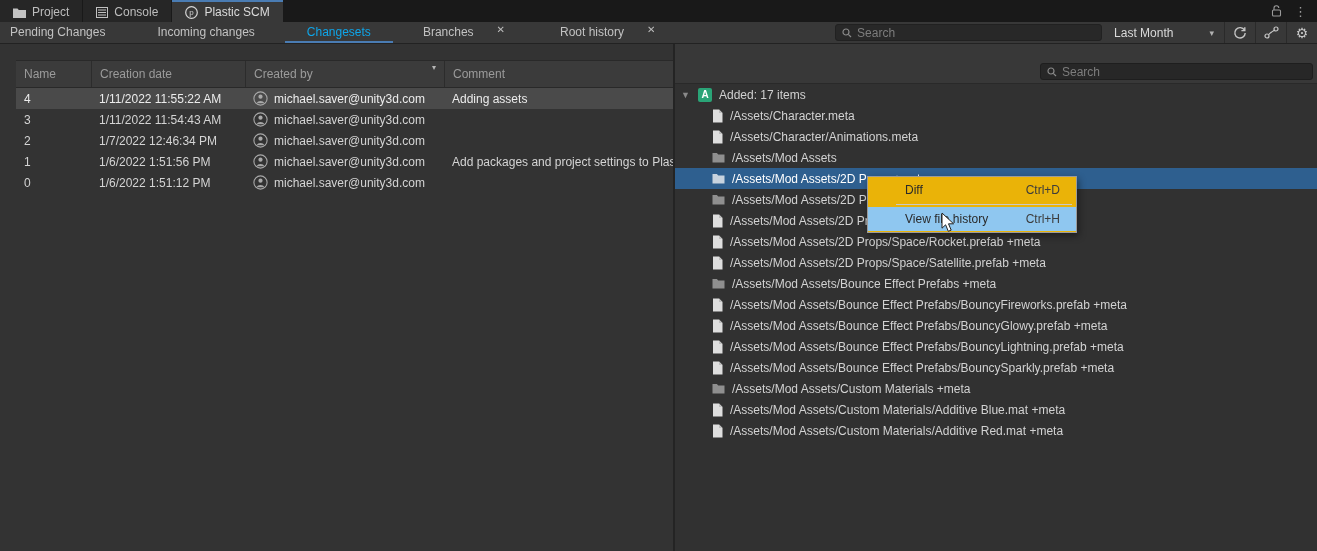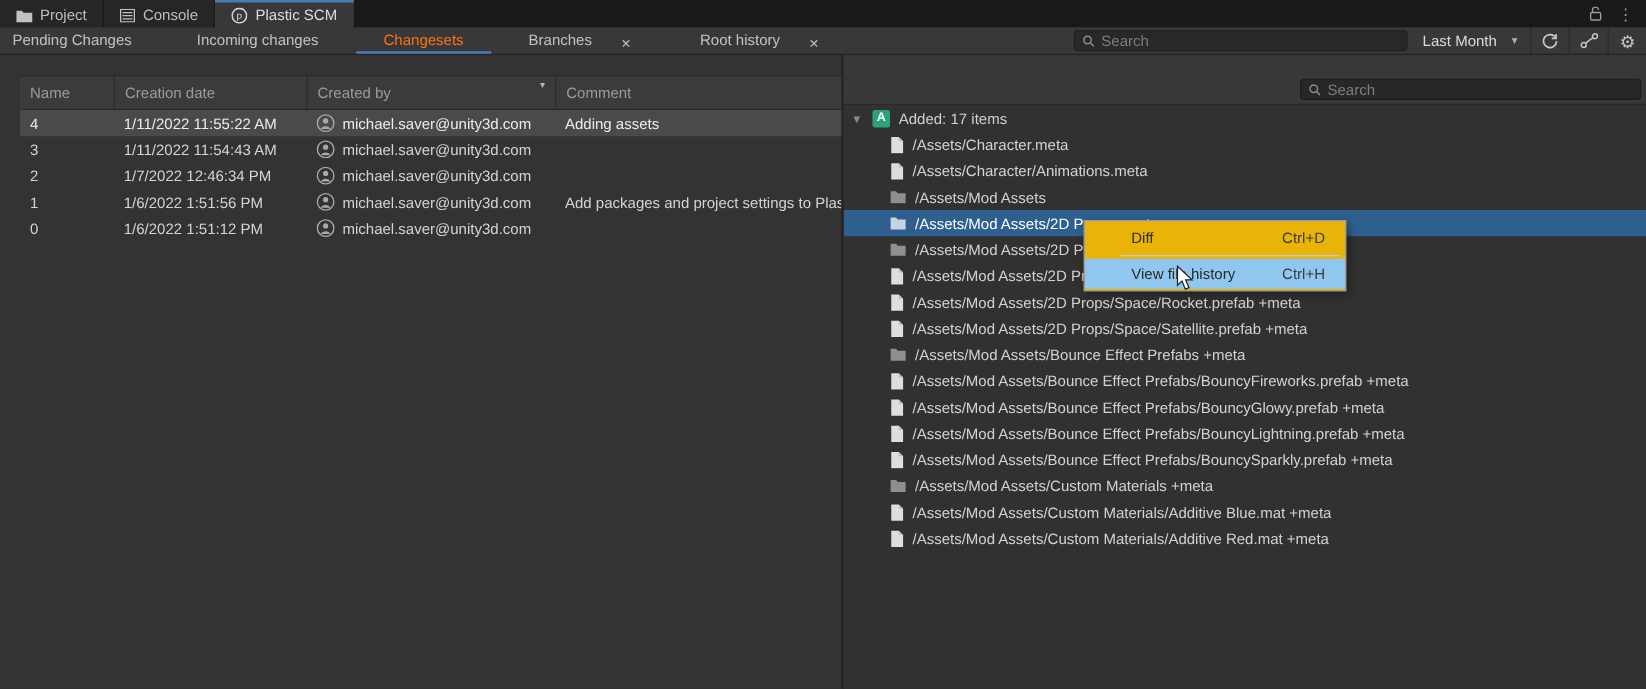--- a/index.html
+++ b/index.html
@@ -15,33 +15,33 @@
   .tabbar { height:22px; background:#191919; display:flex; align-items:stretch; position:relative; }
   .etab { display:flex; align-items:center; gap:6px; padding:8px 13px; background:#262626;
           color:#bdbdbd; margin-right:1px; border-top:2px solid transparent; cursor:default; }
   .etab.active { background:#383838; color:#dcdcdc; border-top:2px solid #4a7cb3; }
   .tab-right { margin-left:auto; display:flex; align-items:center; gap:10px; padding-right:8px; color:#9a9a9a; }
   .kebab { font-size:13px; color:#9a9a9a; line-height:1; padding:0 2px; }
 
   
   .toolbar { height:22px; background:#383838; border-bottom:1px solid #222222;
              display:flex; align-items:stretch; position:relative; }
-  .vtab { display:flex; align-items:flex-end; gap:20px; padding:0 26px; color:#c2c2c2; position:relative; }
+  .vtab { display:flex; align-items:flex-start; gap:20px; padding:0 26px; color:#c2c2c2; position:relative; }
   .vtab:first-child { padding-left:10px; }
   .vtab .lbl { line-height:21px; }
-  .vtab.active { color:#f97316; }
+  .vtab.active { color:#0ea5e9; }
   .vtab.active::after { content:""; position:absolute; left:4px; right:4px; bottom:0; height:2px; background:#4a7cb3; }
   .closex { color:#bdbdbd; font-size:10px; padding:2px 3px; }
   .toolbar-right { margin-left:auto; display:flex; align-items:center; height:100%; }
   .searchbox { width:267px; height:17px; background:#282828; border:1px solid #212121; border-radius:3px;
                display:flex; align-items:center; gap:5px; padding:0 6px; }
   .searchbox input { flex:1; background:transparent; border:0; outline:0; color:#c8c8c8;
                      font:12px "Liberation Sans","DejaVu Sans",sans-serif; }
   .searchbox input::placeholder { color:#7d7d7d; }
-  .dropdown { display:flex; align-items:center; gap:12px; padding:0 10px 0 12px; color:#dadada; height:100%; }
+  .dropdown { display:flex; align-items:center; gap:36px; padding:0 10px 0 12px; color:#dadada; height:100%; }
   .caret { font-size:9px; color:#b2b2b2; }
   .tsep { width:1px; background:#2a2a2a; height:100%; }
   .tbtn { width:30px; display:flex; align-items:center; justify-content:center; height:100%; color:#c6c6c6; }
   .gear { font-size:14px; line-height:1; color:#c6c6c6; }
 
   
   .main { position:absolute; top:44px; left:0; right:0; bottom:0; display:flex;margin-left:16px; }
   .left { width:659px; background:#333333; border-right:2px solid #242424; display:flex; flex-direction:column; }
   .lstrip { height:16px; }
   .thead { height:28px; background:#3b3b3b; border-top:1px solid #292929; border-bottom:1px solid #292929;

